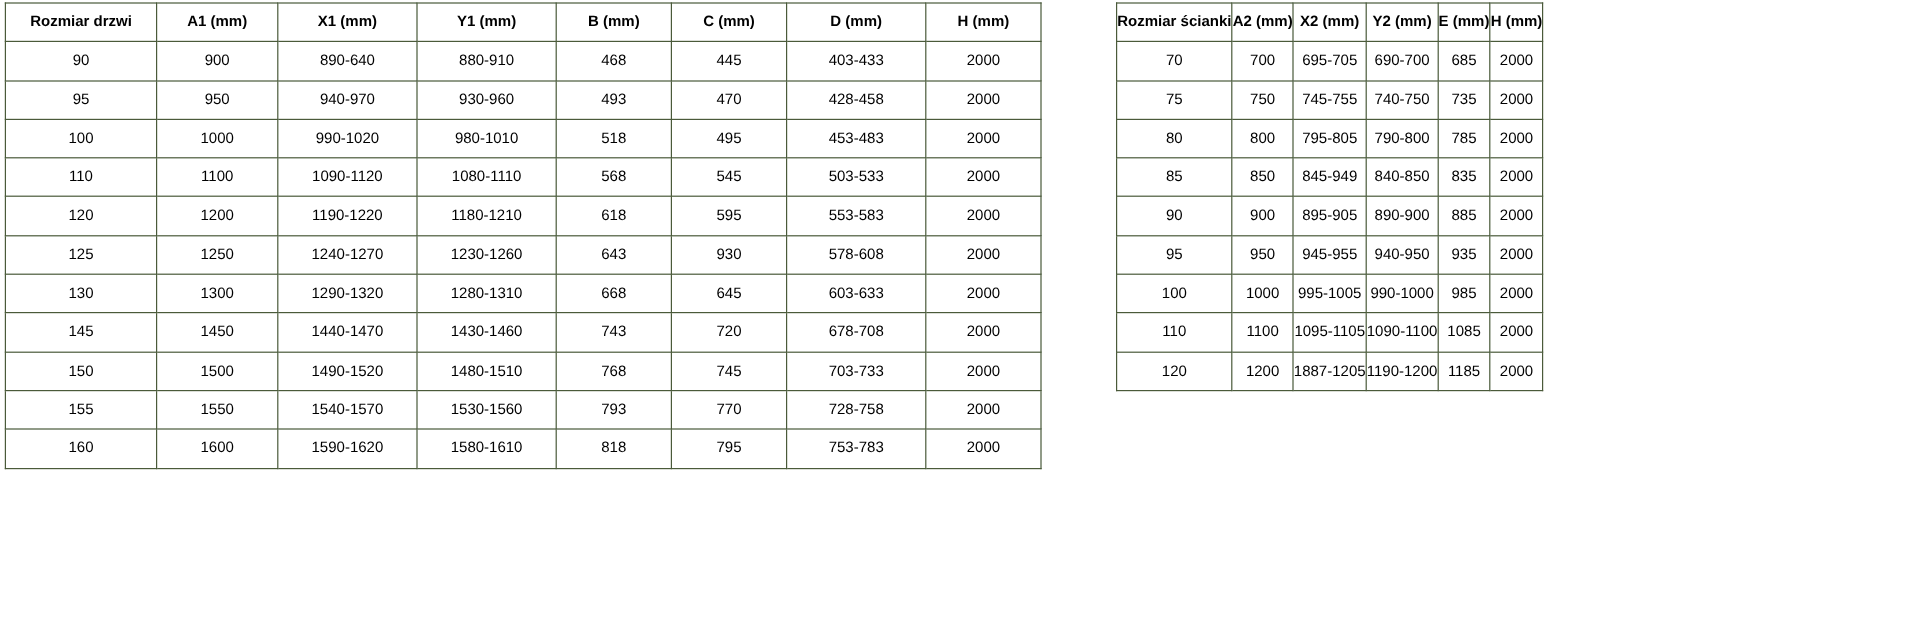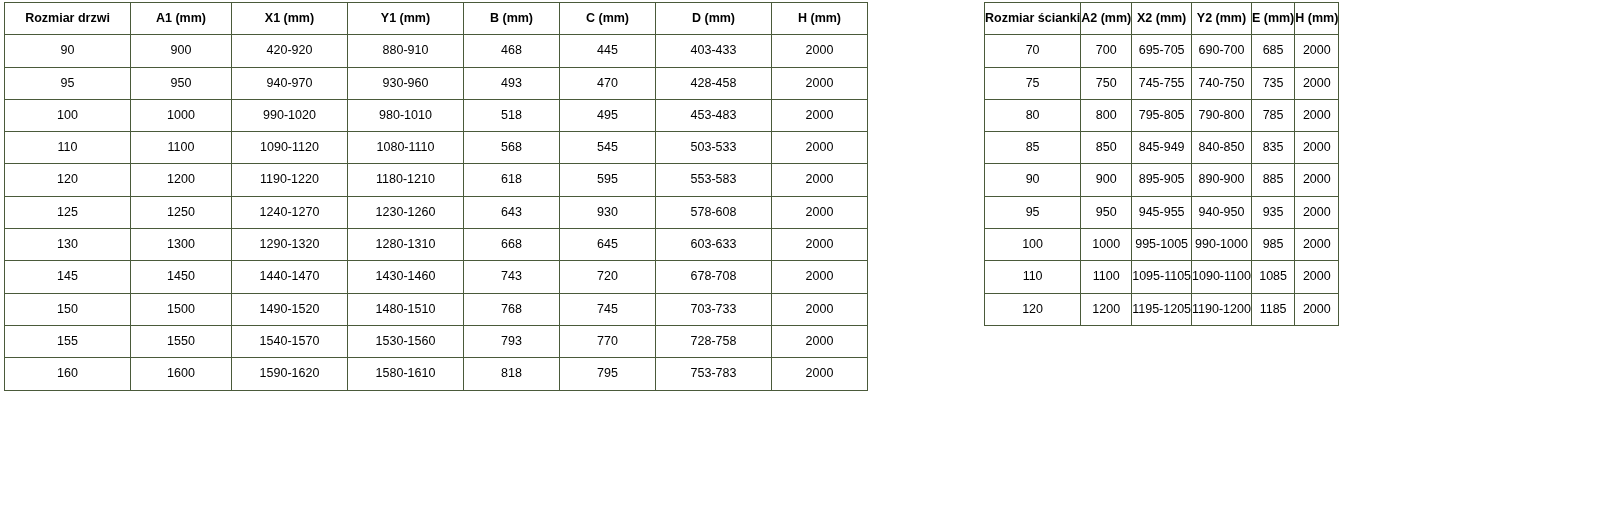--- a/index.html
+++ b/index.html
@@ -20,21 +20,21 @@
     height: 514px;
   }
   .table-wrap {
     position: absolute;
   }
   #doors-wrap {
     left: 4px;
     top: 2px;
   }
   #walls-wrap {
-    left: 984px;
+    left: 930px;
     top: 2px;
     border-radius: 23px;
   }
   table.spec {
     border-collapse: collapse;
     table-layout: fixed;
   }
   table.spec td, table.spec th {
     border: 1px solid #4a5a3a;
     text-align: center;
@@ -93,21 +93,21 @@
           <th>B (mm)</th>
           <th>C (mm)</th>
           <th>D (mm)</th>
           <th>H (mm)</th>
         </tr>
       </thead>
       <tbody>
         <tr>
           <td>90</td>
           <td>900</td>
-          <td>420-920</td>
+          <td>890-640</td>
           <td>880-910</td>
           <td>468</td>
           <td>445</td>
           <td>403-433</td>
           <td>2000</td>
         </tr>
         <tr>
           <td>95</td>
           <td>950</td>
           <td>940-970</td>
@@ -292,21 +292,21 @@
           <td>110</td>
           <td>1100</td>
           <td>1095-1105</td>
           <td>1090-1100</td>
           <td>1085</td>
           <td>2000</td>
         </tr>
         <tr>
           <td>120</td>
           <td>1200</td>
-          <td>1195-1205</td>
+          <td>1887-1205</td>
           <td>1190-1200</td>
           <td>1185</td>
           <td>2000</td>
         </tr>
       </tbody>
     </table>
   </div>
 
 </div>
 

